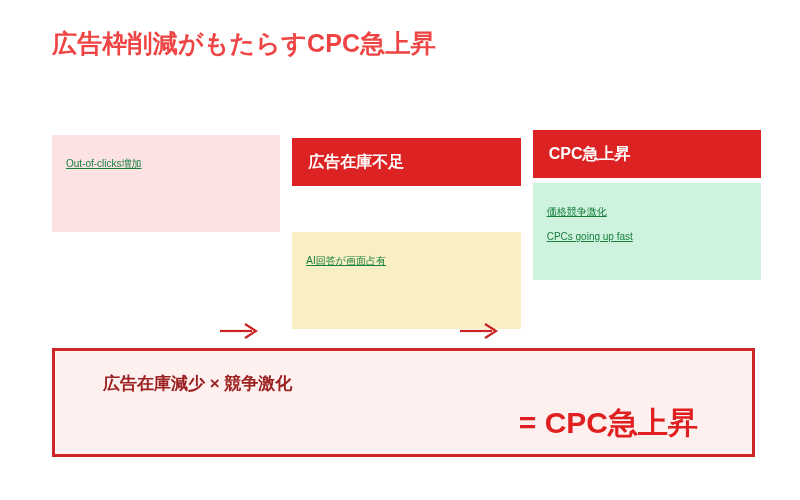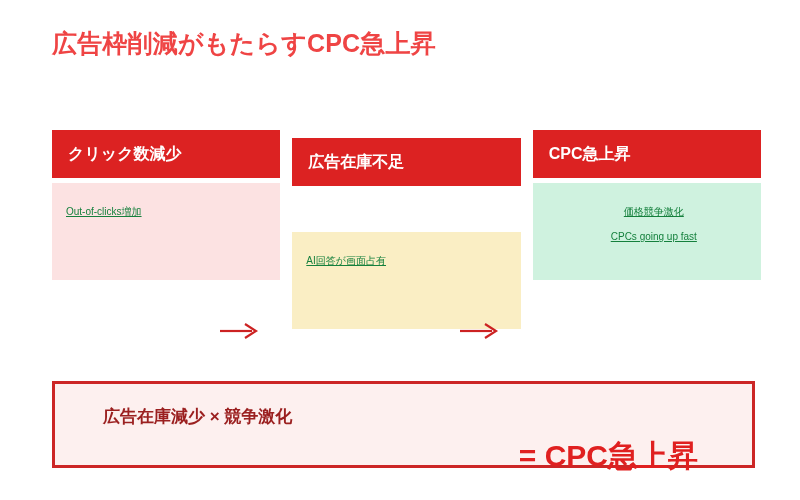--- a/index.html
+++ b/index.html
@@ -69,44 +69,44 @@
   }
   .flow-card-body .line {
     font-size: 10px;
     color: #15803d;
     line-height: 25px;
     white-space: nowrap;
     text-decoration: underline;
   }
   .body-pink  { background: #FCE2E2; }
   .body-cream { background: #FAEEC4; }
-  .body-mint  { background: #CFF2DF; text-align: center; }
+  .body-mint  { background: #CFF2DF; }
 
   
   .flow-arrow {
     position: absolute;
     top: 314px;
     width: 46px;
     height: 34px;
     color: #CC2222;
     display: flex;
     align-items: center;
     justify-content: center;
   }
   .flow-arrow svg { display: block; }
   #flow-arrow-1 { left: 217px; }
   #flow-arrow-2 { left: 457px; }
 
   
   #summary-box {
     position: absolute;
     left: 52px;
-    top: 381px;
+    top: 348px;
     width: 703px;
-    height: 87px;
+    height: 109px;
     box-sizing: border-box;
     border: 3px solid #CC2626;
     background: #FDF0EF;
     padding: 22px 24px 0 48px;
   }
   #summary-formula {
     font-size: 17px;
     font-weight: bold;
     color: #9B2020;
     line-height: 22px;
@@ -126,21 +126,20 @@
 </head>
 <body>
 
 <div id="slide">
 
   <div id="page-title">広告枠削減がもたらすCPC急上昇</div>
 
   <div id="flow-cards">
 
     <div class="flow-card">
-      <div class="flow-card-header" style="background: rgb(220, 34, 34);">クリック数減少</div>
       <div class="flow-card-body body-pink" style="background: rgb(252, 226, 226);">
         <div class="line">Out-of-clicks増加</div>
       </div>
     </div>
 
     <div class="flow-card">
       <div class="flow-card-header" style="background: rgb(220, 34, 34); margin-top: 8px;">広告在庫不足</div>
       <div class="flow-card-body body-cream" style="background: rgb(250, 238, 196); margin-top: 46px;">
         <div class="line">AI回答が画面占有</div>
       </div>

